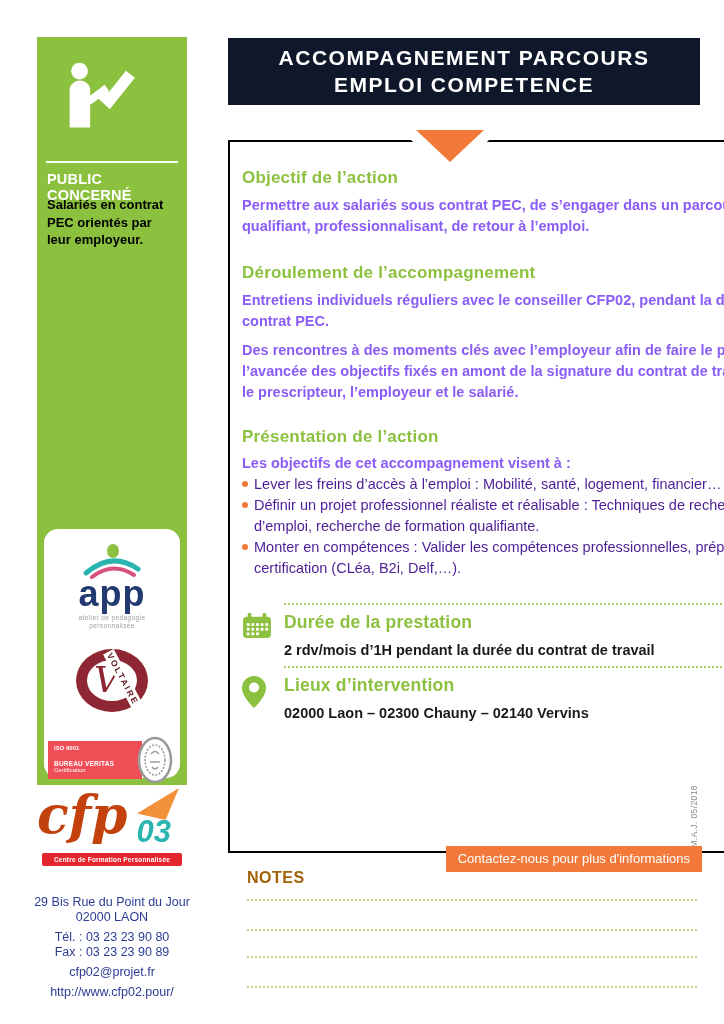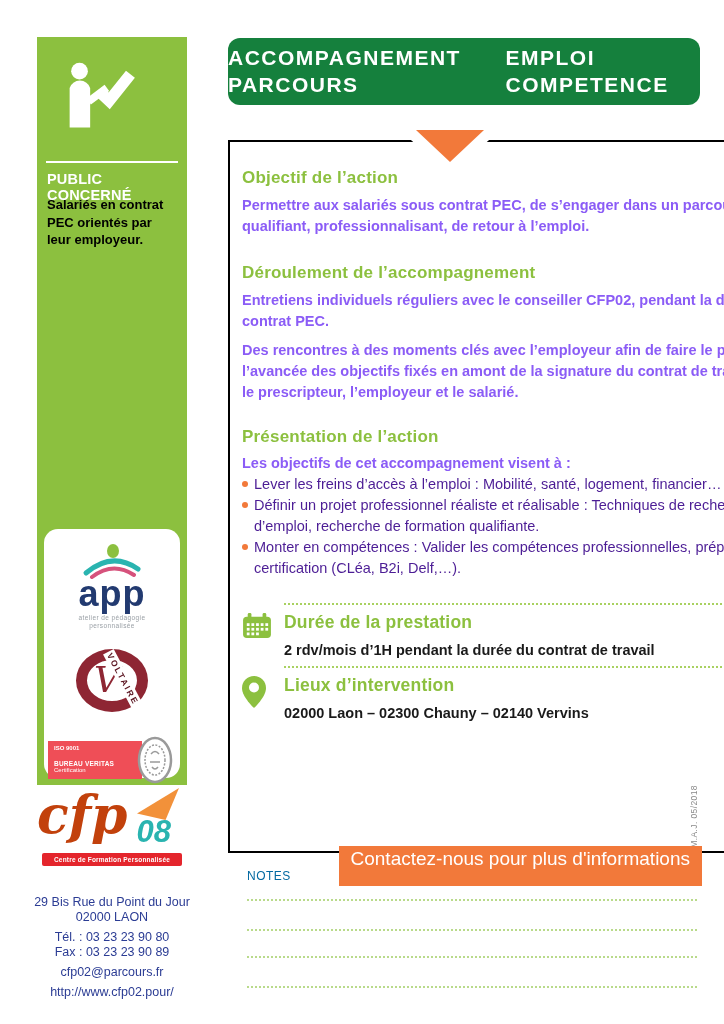--- a/index.html
+++ b/index.html
@@ -52,22 +52,22 @@
   
   .veritas-logo { position:relative; width:128px; height:48px; margin-top:22px; }
   .veritas-red { position:absolute; left:0; top:5px; width:94px; height:38px; background:#ef4e57; color:#fff; padding:4px 0 0 6px; }
   .veritas-iso { font-size:6px; font-weight:700; }
   .veritas-name { font-size:6.5px; font-weight:700; margin-top:9px; letter-spacing:.2px; }
   .veritas-sub { font-size:6px; }
   .veritas-seal { position:absolute; right:2px; top:0; width:38px; height:48px; }
   
   .header-banner {
     position:absolute; left:228px; top:38px; width:472px; height:67px;
-    background:#15803d; border-radius:12px;
-    display:flex; flex-direction:row; align-items:center; justify-content:center;
+    background:#0f172a; border-radius:0;
+    display:flex; flex-direction:column; align-items:center; justify-content:center;
   }
   .header-banner span {
     color:#ffffff; font-size:21px; font-weight:800; letter-spacing:1.5px; line-height:1.25;
   }
   
   .main-box {
     position:absolute; left:228px; top:140px; width:572px; height:713px;
     border:2px solid #000000; padding:26px 16px 0 12px;
   }
   .notch-eraser {
@@ -90,27 +90,27 @@
     background:#f2793a; margin:7px 6px 0 0;
   }
   .info-row { display:flex; margin-top:24px; }
   .info-row.second { margin-top:8px; }
   .info-icon { flex:0 0 42px; padding-top:10px; }
   .info-content { flex:1; border-top:2px dotted #a9d161; padding-top:7px; }
   .info-content .section-heading { font-size:17.5px; }
   .info-body { color:#1a1a1a; font-size:14.5px; font-weight:700; margin-top:9px; }
   
   .contact-banner {
-    position:absolute; right:22px; top:846px; height:40px; z-index:4;
-    background:#f2793a; color:#ffffff; font-size:19px;
+    position:absolute; right:22px; top:846px; height:26px; z-index:4;
+    background:#f2793a; color:#ffffff; font-size:13px;
     line-height:26px; padding:0 12px;
   }
   .notes-heading {
     position:absolute; left:247px; top:869px;
-    color:#0369a1; font-size:12px; font-weight:400; letter-spacing:.5px;
+    color:#a16207; font-size:16px; font-weight:700; letter-spacing:.5px;
   }
   .note-line { position:absolute; left:247px; width:450px; border-top:2px dotted #b9da8b; }
   .nl1{top:899px;} .nl2{top:929px;} .nl3{top:956px;} .nl4{top:986px;}
   
   .cfp-logo { position:absolute; left:37px; top:790px; width:150px; height:80px; }
   .cfp-word {
     position:absolute; left:0; top:-6px; color:#c2410c;
     font-family:"DejaVu Serif", serif; font-style:italic; font-weight:700; font-size:52px;
   }
   .cfp-num {
@@ -270,27 +270,27 @@
 
   <div class="notes-heading">NOTES</div>
   <div class="note-line nl1"></div>
   <div class="note-line nl2"></div>
   <div class="note-line nl3"></div>
   <div class="note-line nl4"></div>
 
   <div class="cfp-logo">
     <div class="cfp-triangle"></div>
     <div class="cfp-word">cfp</div>
-    <div class="cfp-num">08</div>
+    <div class="cfp-num">03</div>
     <div class="cfp-banner">Centre de Formation Personnalisée</div>
   </div>
   <div class="footer-text">
     <p>29 Bis Rue du Point du Jour</p>
     <p>02000 LAON</p>
     <p class="footer-gap">Tél. : 03 23 23 90 80</p>
     <p>Fax : 03 23 23 90 89</p>
-    <p class="footer-gap">cfp02@parcours.fr</p>
+    <p class="footer-gap">cfp02@projet.fr</p>
     <p class="footer-gap">http://www.cfp02.pour/</p>
   </div>
 
   <div class="maj-note">M.A.J. 05/2018</div>
 
 </div>
 
 </body></html>

